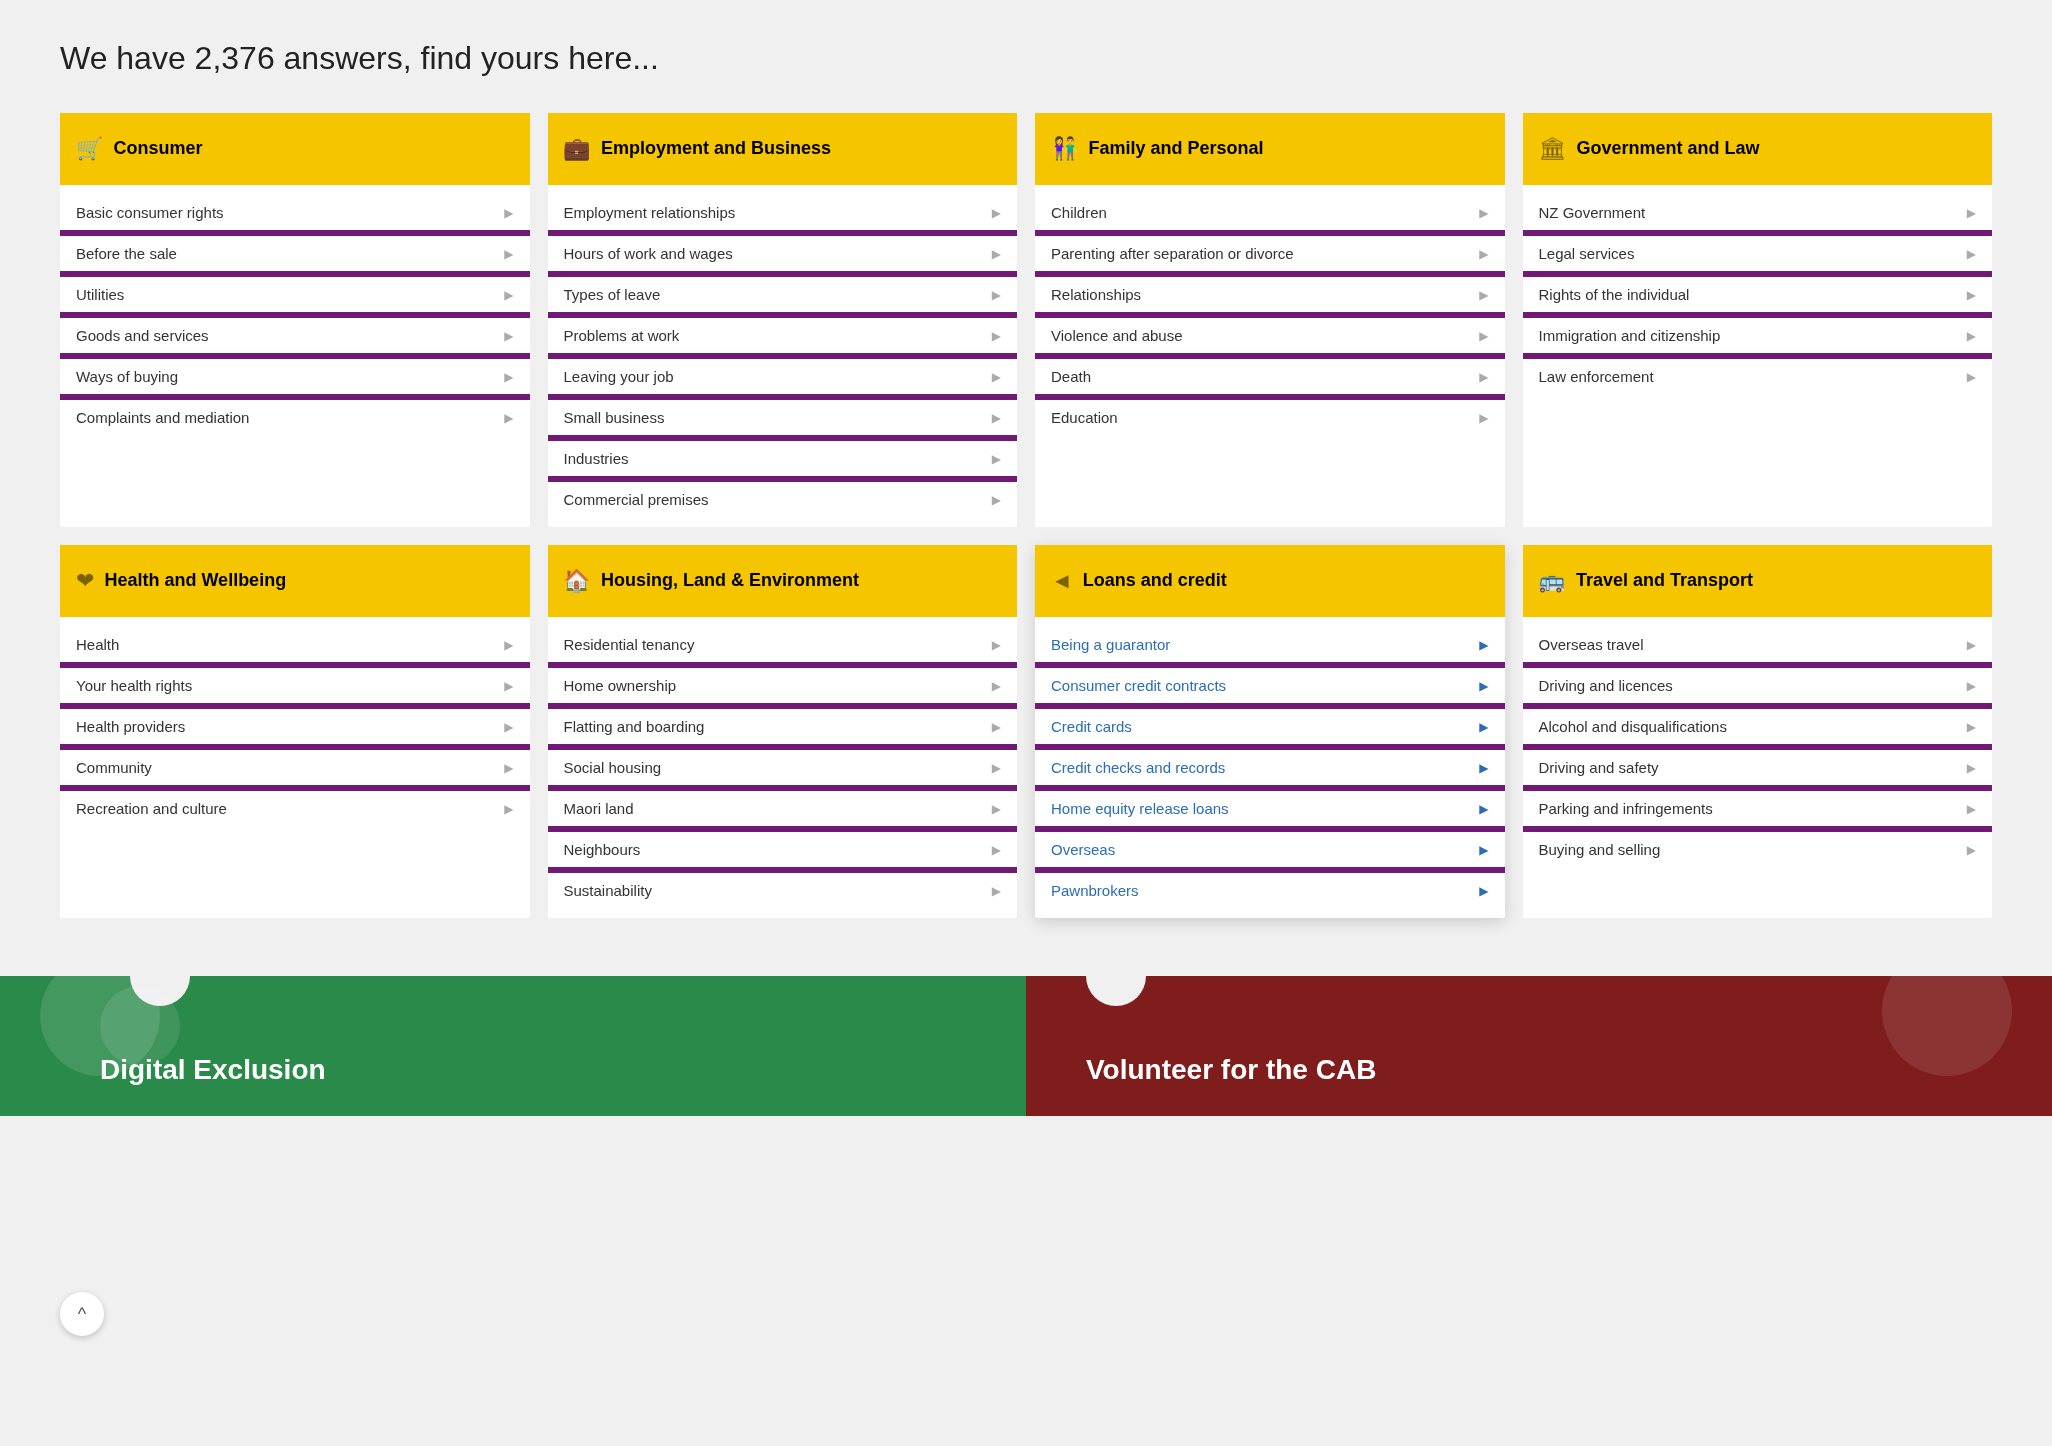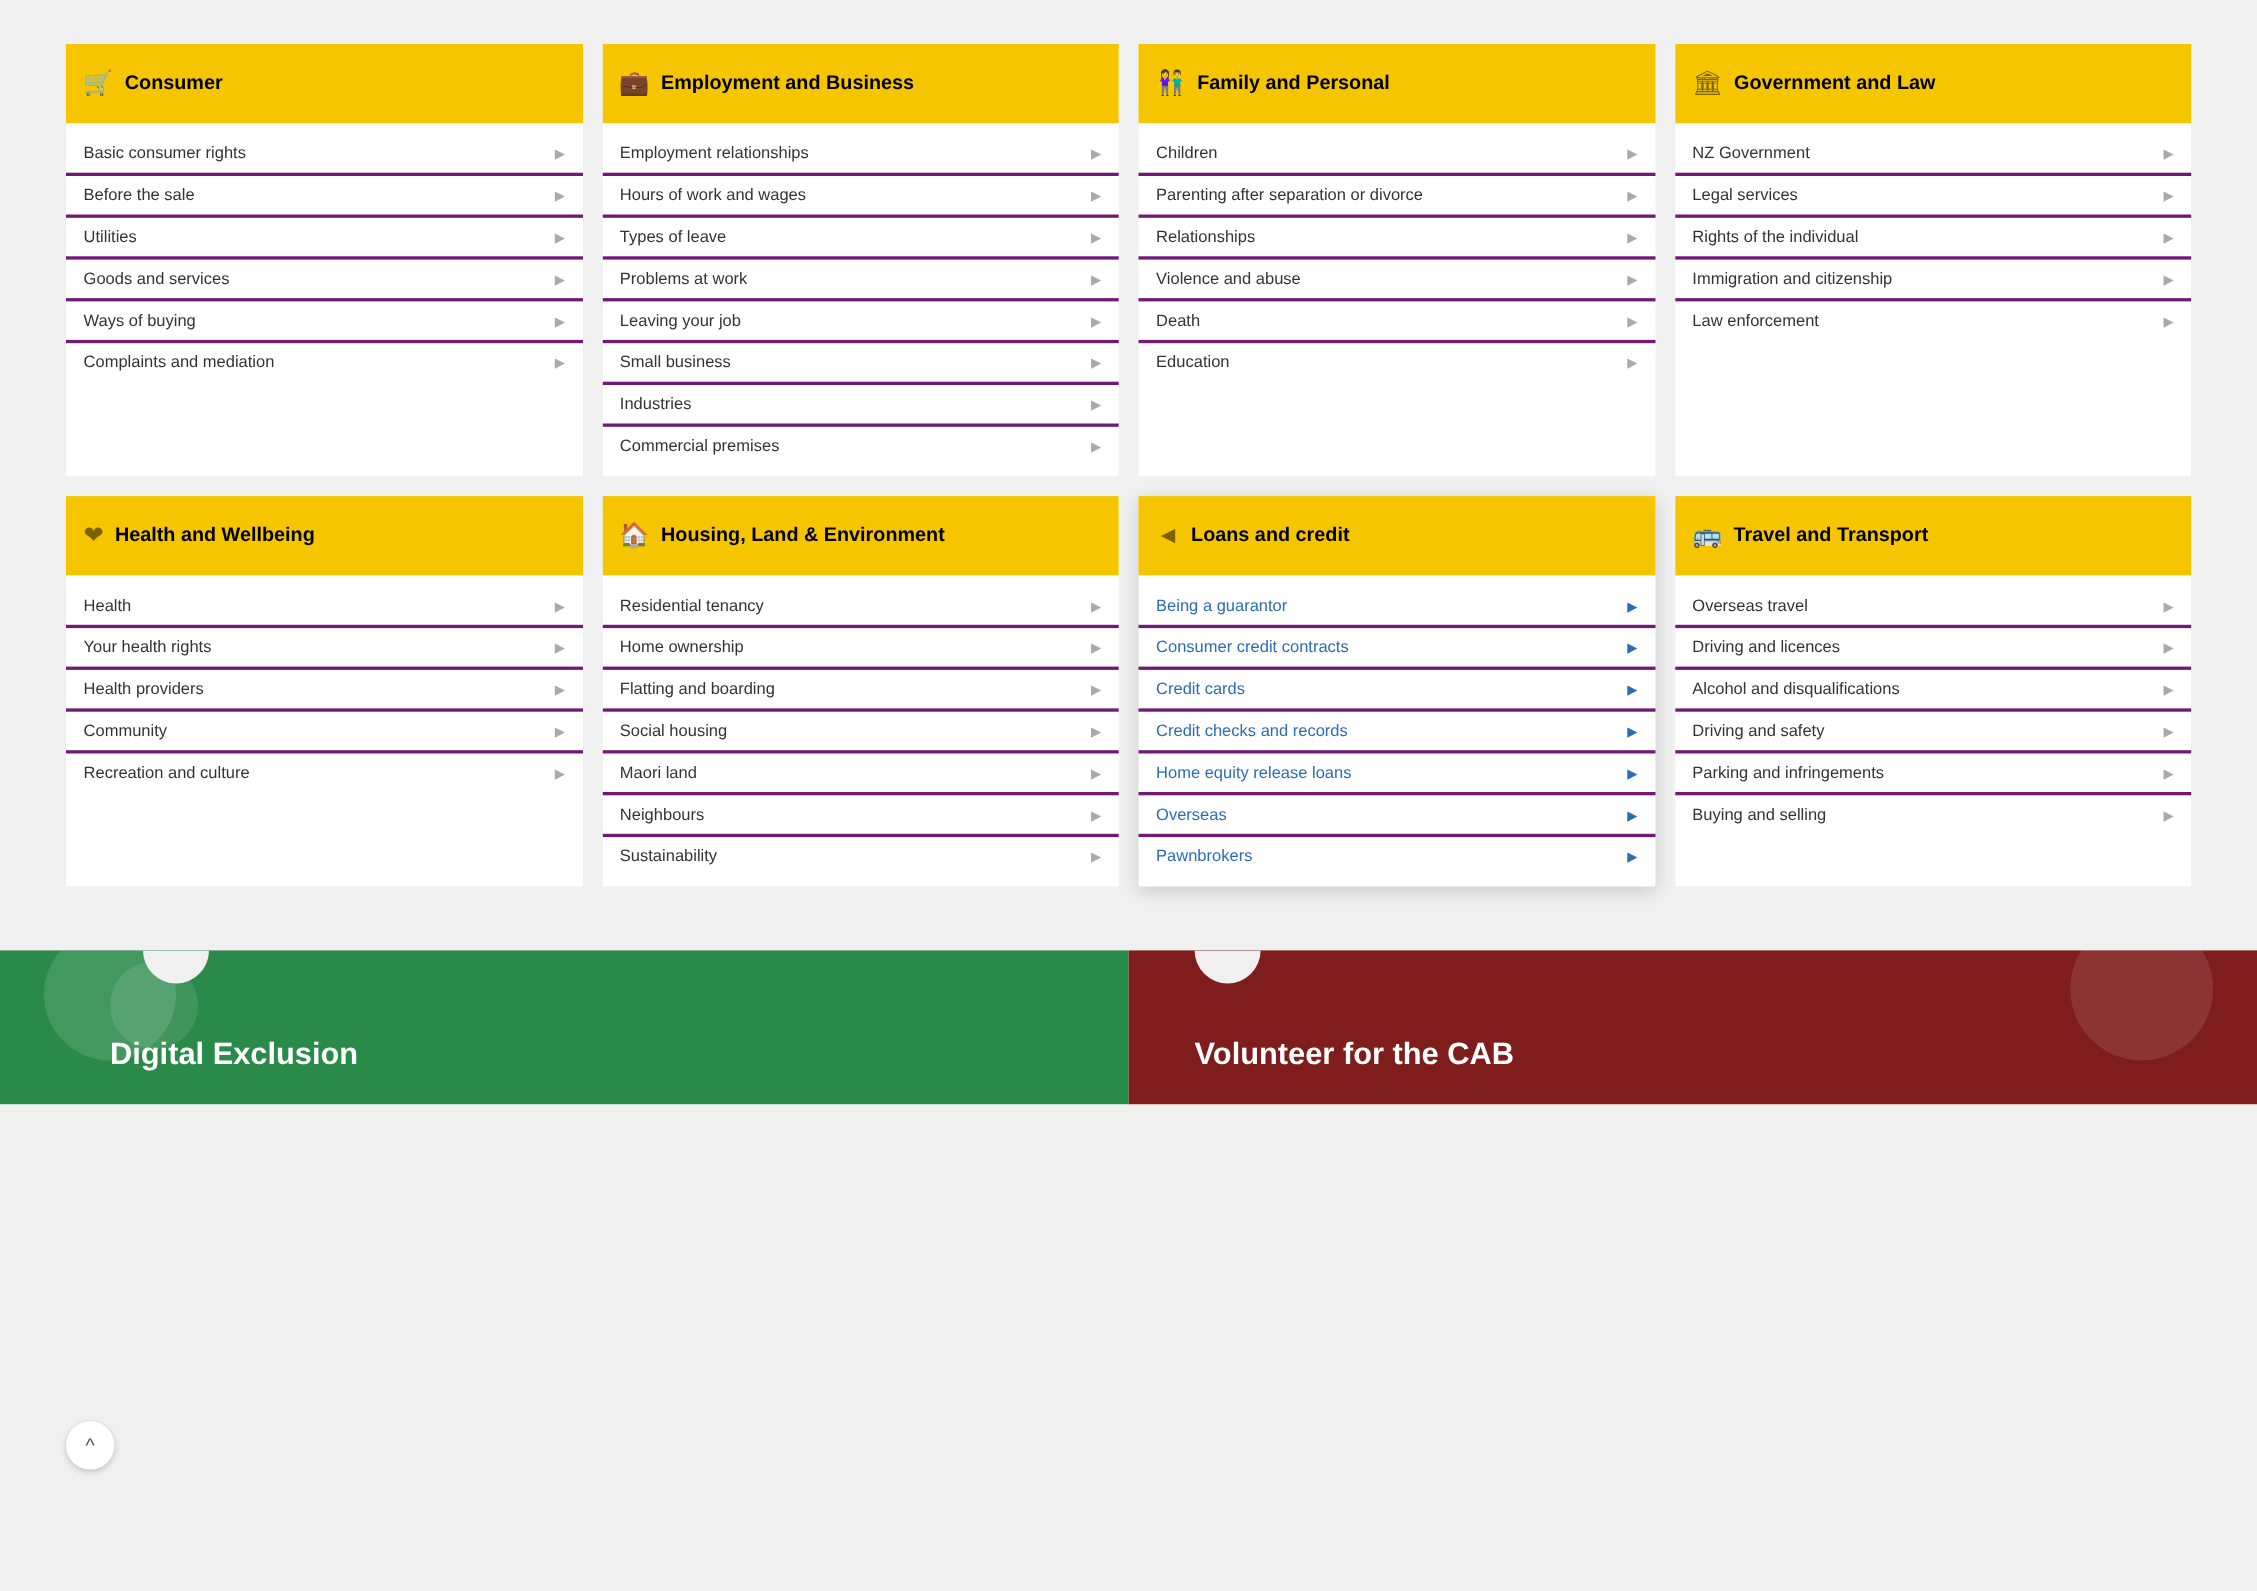--- a/index.html
+++ b/index.html
@@ -62,21 +62,21 @@
     }
 
     .category-item {
       display: flex;
       align-items: center;
       justify-content: space-between;
       padding: 9px 16px;
       font-size: 15px;
       color: #333;
       cursor: pointer;
-      border-bottom: 3px solid #701a75;
+      border-bottom: 6px solid #701a75;
     }
 
     .category-item:last-child {
       border-bottom: none;
     }
 
     .category-item.highlighted {
       color: #2a6db5;
     }
 
@@ -199,20 +199,21 @@
     }
 
     .banner-volunteer .banner-shape {
       left: 60px;
     }
   </style>
 </head>
 <body>
 
 <div class="main-content">
+  <h1 class="headline">We have 2,376 answers, find yours here...</h1>
 
   <div class="categories-grid" id="categories-grid">
 
   <div class="category-card">
         <div class="category-header">
           <span class="category-header-icon">🛒</span>
           <span class="category-header-title">Consumer</span>
         </div>
         <div class="category-items">
           <div class="category-item">

